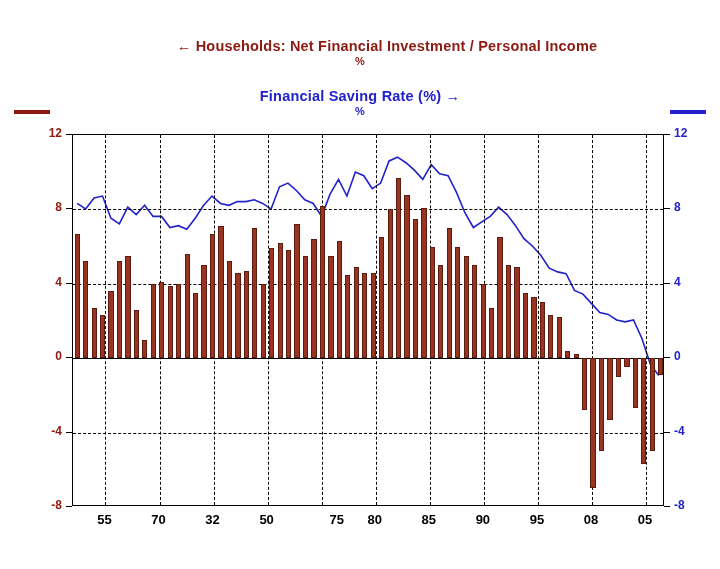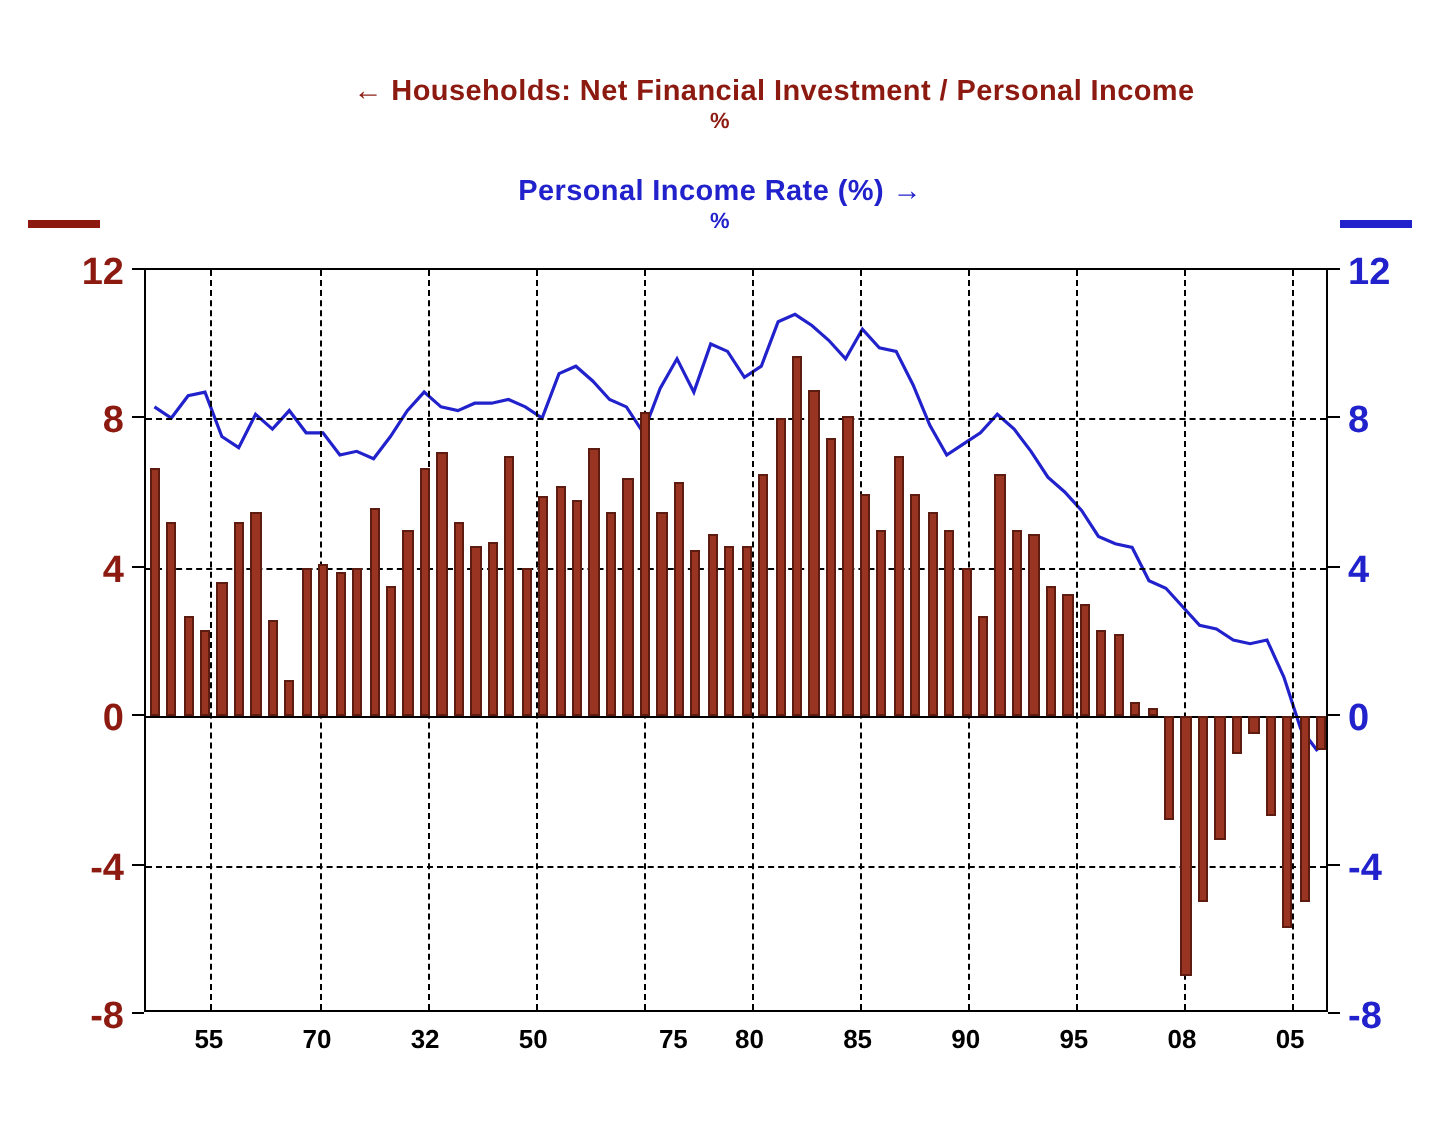--- a/index.html
+++ b/index.html
@@ -82,21 +82,21 @@
     box-sizing: border-box;
   }
   svg#lineLayer {
     position: absolute;
     left: 0; top: 0;
     width: 100%; height: 100%;
     pointer-events: none;
   }
   .axis-label {
     position: absolute;
-    font-size: 19px;
+    font-size: 12px;
     font-weight: bold;
     white-space: nowrap;
   }
   .axis-left { color: #8c1a11; text-align: right; }
   .axis-right { color: #2222cc; text-align: left; }
   .axis-x {
     position: absolute;
     font-size: 13px;
     font-weight: bold;
     color: #000000;
@@ -109,21 +109,21 @@
     border-top: 1px solid #000;
   }
 </style>
 </head>
 <body>
 
 <div id="stage">
 
   <div class="title-line title-red" id="title1">← Households: Net Financial Investment / Personal Income</div>
   <div class="title-line title-red" id="title1pct">%</div>
-  <div class="title-line title-blue" id="title2">Personal Income Rate (%) →</div>
+  <div class="title-line title-blue" id="title2">Financial Saving Rate (%) →</div>
   <div class="title-line title-blue" id="title2pct">%</div>
 
   <div class="legend-swatch" id="legend-left"></div>
   <div class="legend-swatch" id="legend-right"></div>
 
   <div id="plot">
     <svg id="lineLayer" viewBox="0 0 592 372" preserveAspectRatio="none">
       <polyline id="linePath" fill="none" stroke="#2222cc" stroke-width="1.6" points="4.23,68.82 12.69,74.40 21.14,63.24 29.60,61.38 38.06,83.70 46.51,89.28 54.97,72.54 63.43,79.98 71.89,70.68 80.34,81.84 88.80,81.84 97.26,93.00 105.71,91.14 114.17,94.86 122.63,83.70 131.09,70.68 139.54,61.38 148.00,68.82 156.46,70.68 164.91,66.96 173.37,66.96 181.83,65.10 190.29,68.82 198.74,74.40 207.20,52.08 215.66,48.36 224.11,55.80 232.57,65.10 241.03,68.82 249.49,81.84 257.94,59.52 266.40,44.64 274.86,61.38 283.31,37.20 291.77,40.92 300.23,53.94 308.69,48.36 317.14,26.04 325.60,22.32 334.06,27.90 342.51,35.34 350.97,44.64 359.43,29.76 367.89,39.06 376.34,40.92 384.80,57.66 393.26,78.12 401.71,93.00 410.17,87.42 418.63,81.84 427.09,72.54 435.54,79.98 444.00,91.14 452.46,104.16 460.91,111.60 469.37,120.90 477.83,133.92 486.29,137.64 494.74,139.50 503.20,156.24 511.66,159.96 520.11,169.26 528.57,178.56 537.03,180.42 545.49,186.00 553.94,187.86 562.40,186.00 570.86,204.60 579.31,230.64 587.77,241.80"></polyline>
     </svg>
   <div class="gridline-h" style="top: 297.6px;"></div>

